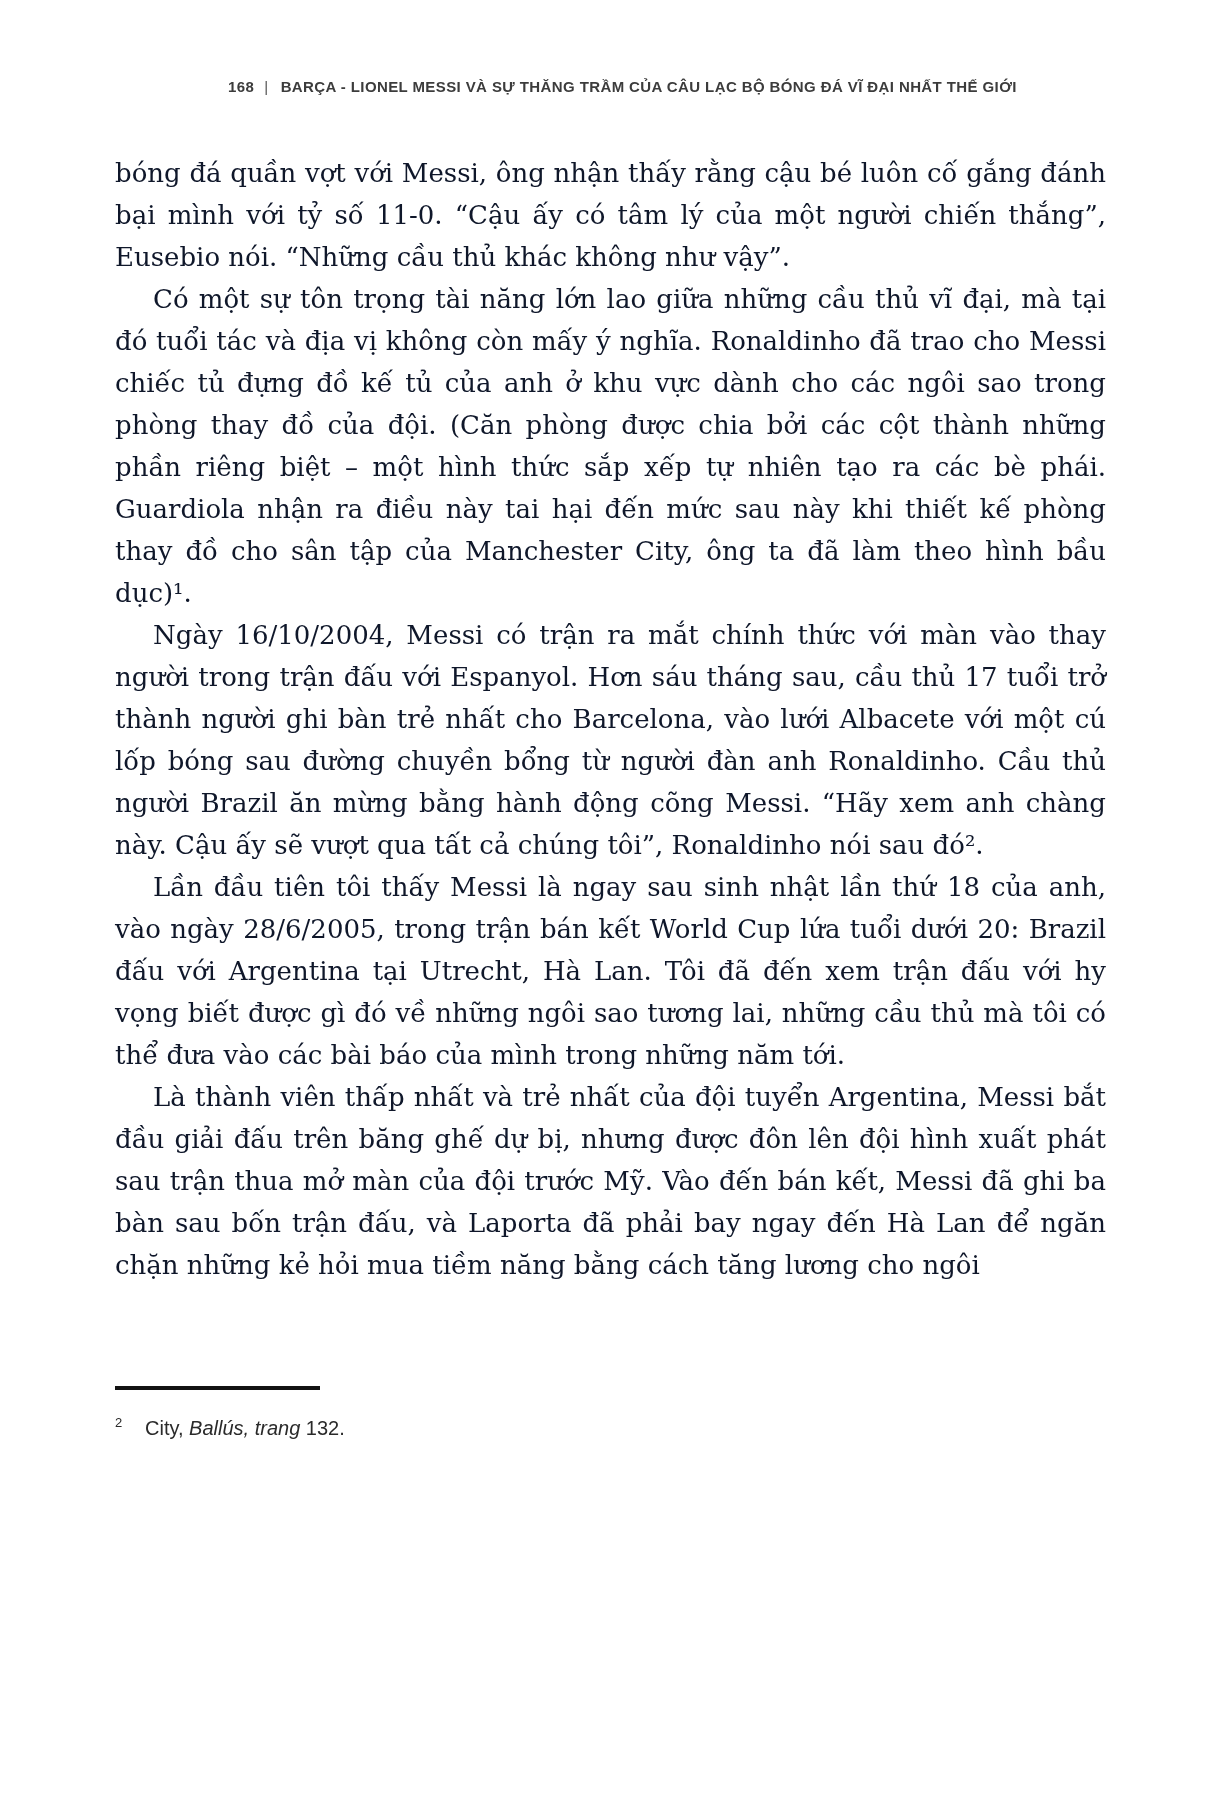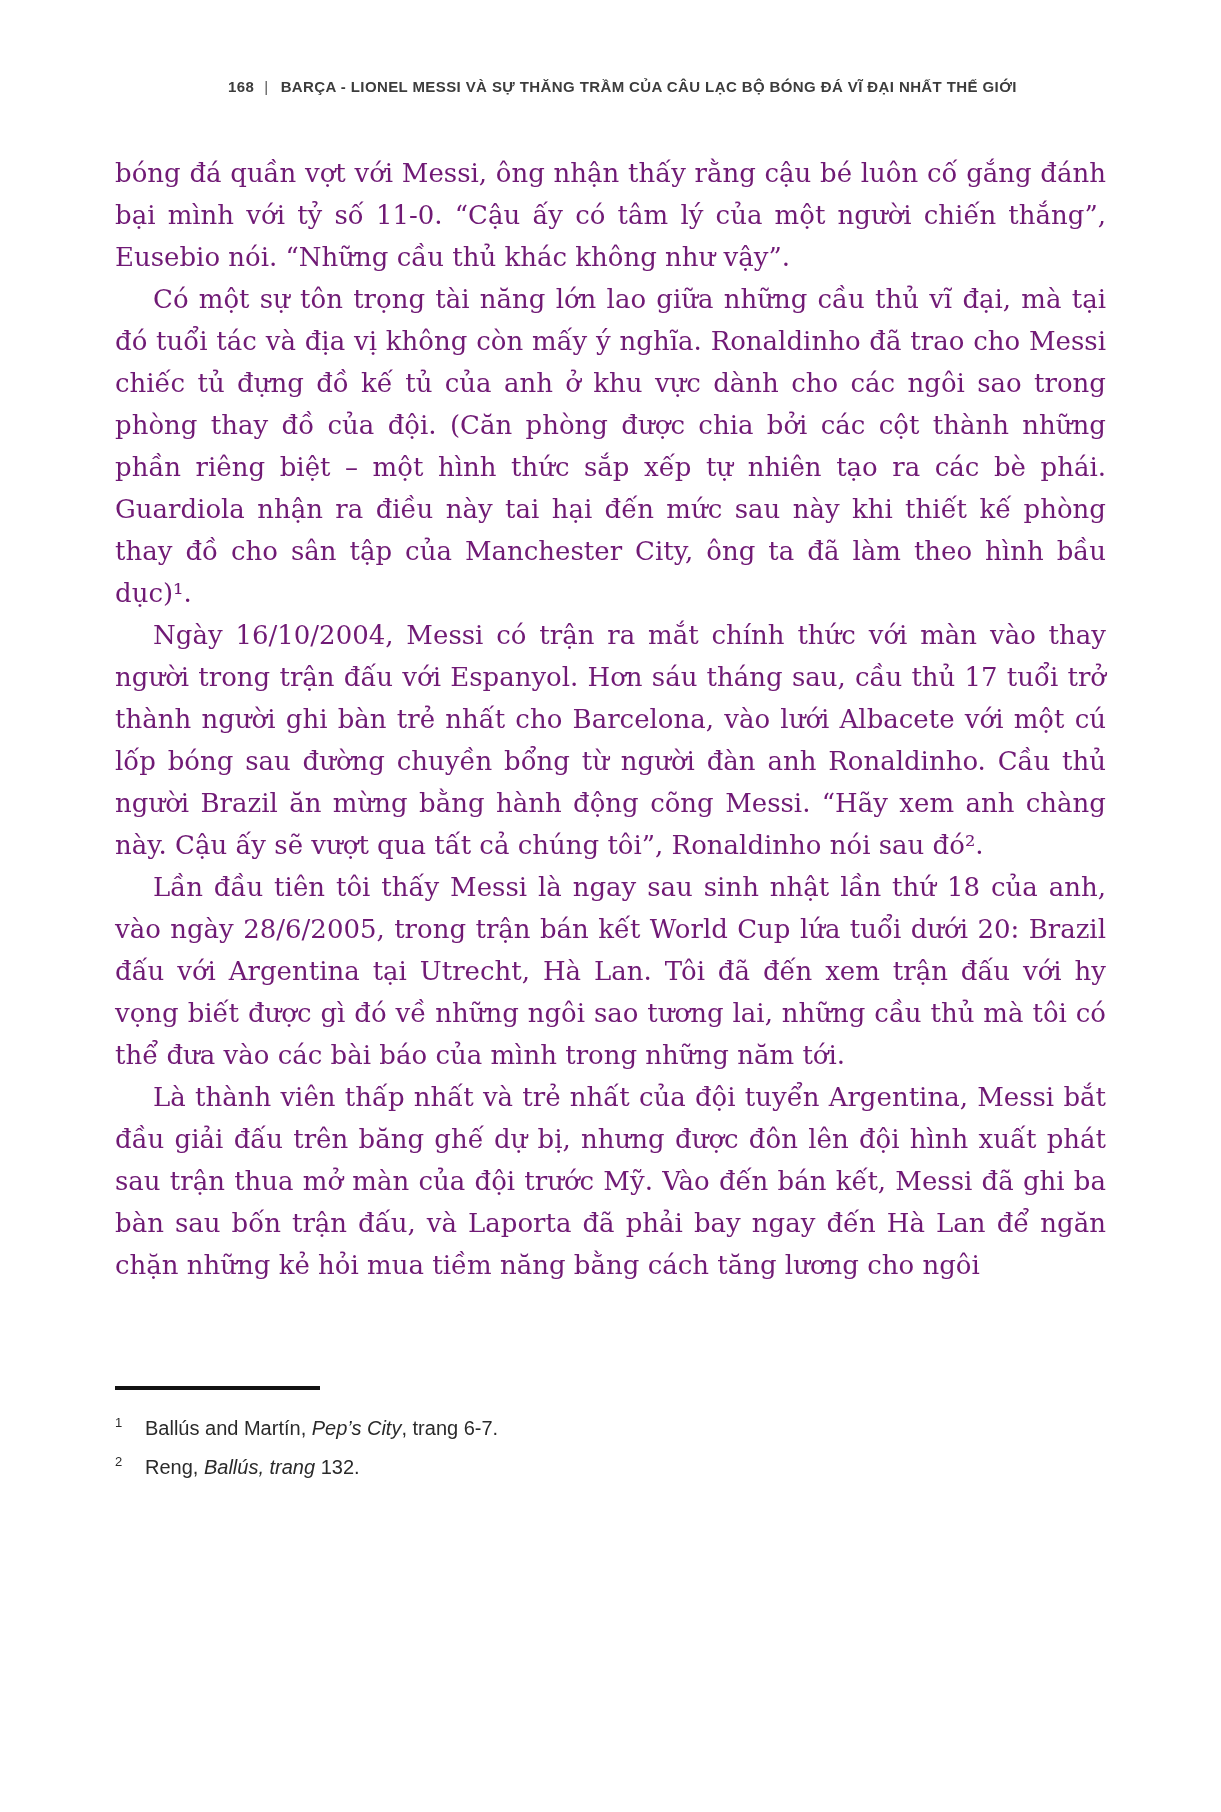--- a/index.html
+++ b/index.html
@@ -33,21 +33,21 @@
     .running-header .pgnum { margin-right: 10px; }
     .running-header .sep   { margin-right: 12px; font-weight: 400; color: #555; }
     .body-text {
       position: absolute;
       top: 152px;
       left: 115px;
       width: 991px;
       font-family: "DejaVu Serif", "Liberation Serif", serif;
       font-size: 26px;
       line-height: 42px;
-      color: #701a75;
+      color: #0f172a;
       text-align: justify;
     }
     .body-text p { margin: 0; text-indent: 38px; }
     .body-text p.no-indent { text-indent: 0; }
     .footnotes {
       position: absolute;
       top: 1386px;
       left: 115px;
       width: 991px;
       font-family: "Liberation Sans", sans-serif;
@@ -83,17 +83,16 @@
   <main class="body-text">
     <p class="no-indent">bóng đá quần vợt với Messi, ông nhận thấy rằng cậu bé luôn cố gắng đánh bại mình với tỷ số 11-0. “Cậu ấy có tâm lý của một người chiến thắng”, Eusebio nói. “Những cầu thủ khác không như vậy”.</p>
     <p>Có một sự tôn trọng tài năng lớn lao giữa những cầu thủ vĩ đại, mà tại đó tuổi tác và địa vị không còn mấy ý nghĩa. Ronaldinho đã trao cho Messi chiếc tủ đựng đồ kế tủ của anh ở khu vực dành cho các ngôi sao trong phòng thay đồ của đội. (Căn phòng được chia bởi các cột thành những phần riêng biệt – một hình thức sắp xếp tự nhiên tạo ra các bè phái. Guardiola nhận ra điều này tai hại đến mức sau này khi thiết kế phòng thay đồ cho sân tập của Manchester City, ông ta đã làm theo hình bầu dục)¹.</p>
     <p>Ngày 16/10/2004, Messi có trận ra mắt chính thức với màn vào thay người trong trận đấu với Espanyol. Hơn sáu tháng sau, cầu thủ 17 tuổi trở thành người ghi bàn trẻ nhất cho Barcelona, vào lưới Albacete với một cú lốp bóng sau đường chuyền bổng từ người đàn anh Ronaldinho. Cầu thủ người Brazil ăn mừng bằng hành động cõng Messi. “Hãy xem anh chàng này. Cậu ấy sẽ vượt qua tất cả chúng tôi”, Ronaldinho nói sau đó².</p>
     <p>Lần đầu tiên tôi thấy Messi là ngay sau sinh nhật lần thứ 18 của anh, vào ngày 28/6/2005, trong trận bán kết World Cup lứa tuổi dưới 20: Brazil đấu với Argentina tại Utrecht, Hà Lan. Tôi đã đến xem trận đấu với hy vọng biết được gì đó về những ngôi sao tương lai, những cầu thủ mà tôi có thể đưa vào các bài báo của mình trong những năm tới.</p>
     <p>Là thành viên thấp nhất và trẻ nhất của đội tuyển Argentina, Messi bắt đầu giải đấu trên băng ghế dự bị, nhưng được đôn lên đội hình xuất phát sau trận thua mở màn của đội trước Mỹ. Vào đến bán kết, Messi đã ghi ba bàn sau bốn trận đấu, và Laporta đã phải bay ngay đến Hà Lan để ngăn chặn những kẻ hỏi mua tiềm năng bằng cách tăng lương cho ngôi</p>
   </main>
 
   <footer class="footnotes">
     <div class="fn-rule"></div>
-    <div class="footnote"><span class="fn-marker">1</span><span>Ballús and Martín, </span><em>Pep’s City</em><span>, trang 6-7.</span></div>
-    <div class="footnote"><span class="fn-marker">2</span><span>Reng, </span><em>Ballús, trang</em><span> 132.</span></div>
+    <div class="footnote"><span class="fn-marker">2</span><span>City, </span><em>Ballús, trang</em><span> 132.</span></div>
   </footer>
 
 </div>
 
 </body></html>

